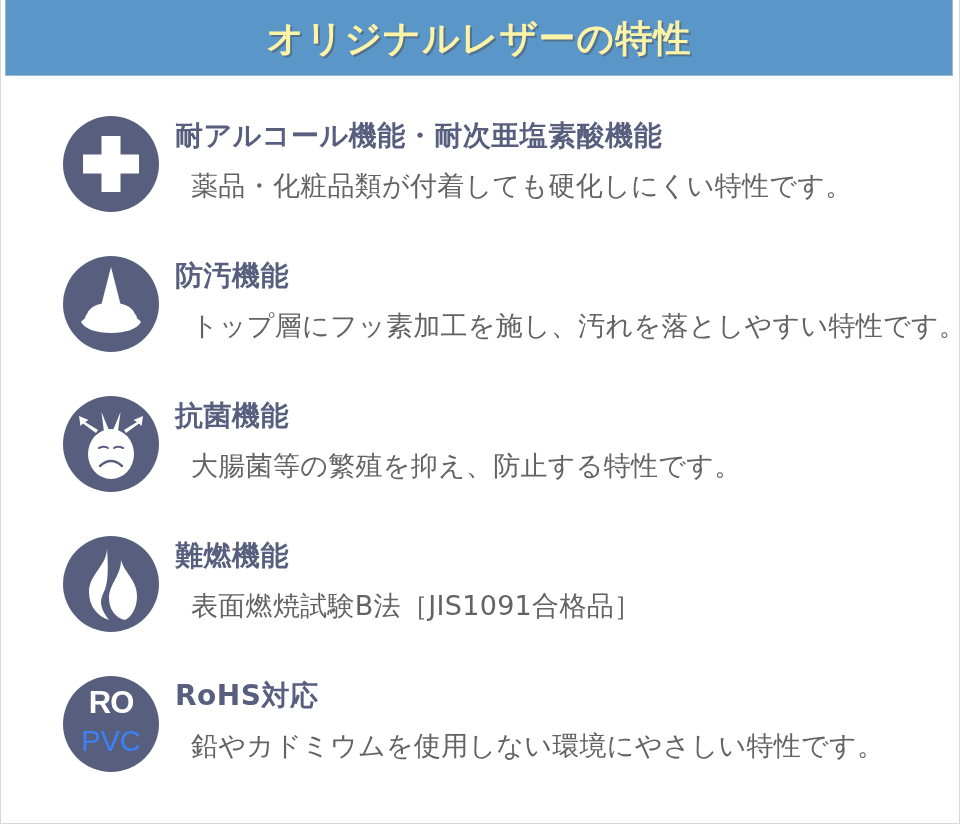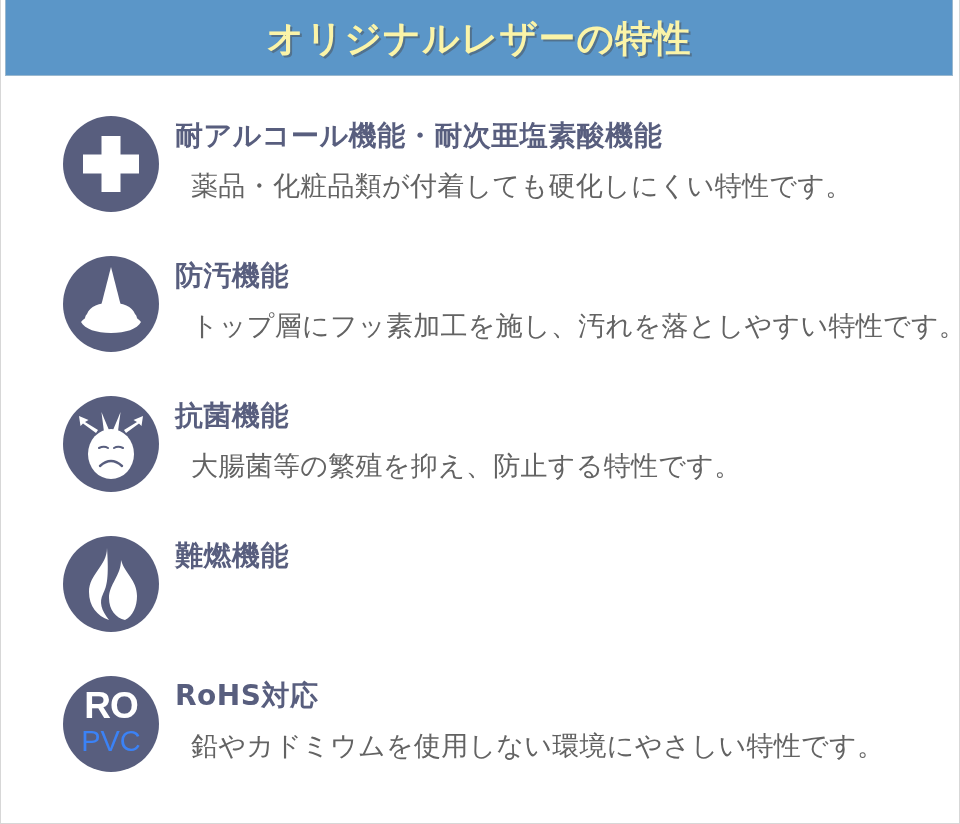--- a/index.html
+++ b/index.html
@@ -120,21 +120,21 @@
   }
 
   
   .rohs-ro {
     position: absolute;
     top: 11px;
     left: 0;
     width: 96px;
     text-align: center;
     font-family: "Liberation Sans", "DejaVu Sans", sans-serif;
-    font-size: 37px;
+    font-size: 31px;
     font-weight: bold;
     color: #ffffff;
     line-height: 1;
     letter-spacing: -1px;
   }
   .rohs-pvc {
     position: absolute;
     top: 51px;
     left: 0;
     width: 96px;
@@ -221,20 +221,21 @@
         <span class="icon-circle"></span>
         <svg class="icon-svg" viewBox="0 0 96 96">
 
           <path d="M44 12 C44 30 26 38 26 56 C26 70 34 80 46 84 C38 74 36 66 40 58 C44 50 46 42 44 12 Z" fill="#ffffff"></path>
 
           <path d="M58 24 C58 40 46 48 46 62 C46 74 53 82 62 84 C70 80 74 70 74 60 C74 44 62 38 58 24 Z" fill="#ffffff"></path>
         </svg>
       </div>
       <div class="feature-text">
         <p class="feature-title">難燃機能</p>
+        <p class="feature-desc">表面燃焼試験B法［JIS1091合格品］</p>
       </div>
     </div>
 
     <div class="feature-row">
       <div class="icon-wrap">
         <span class="icon-circle"></span>
         <div class="rohs-ro">RO</div>
         <div class="rohs-pvc">PVC</div>
       </div>
       <div class="feature-text">

